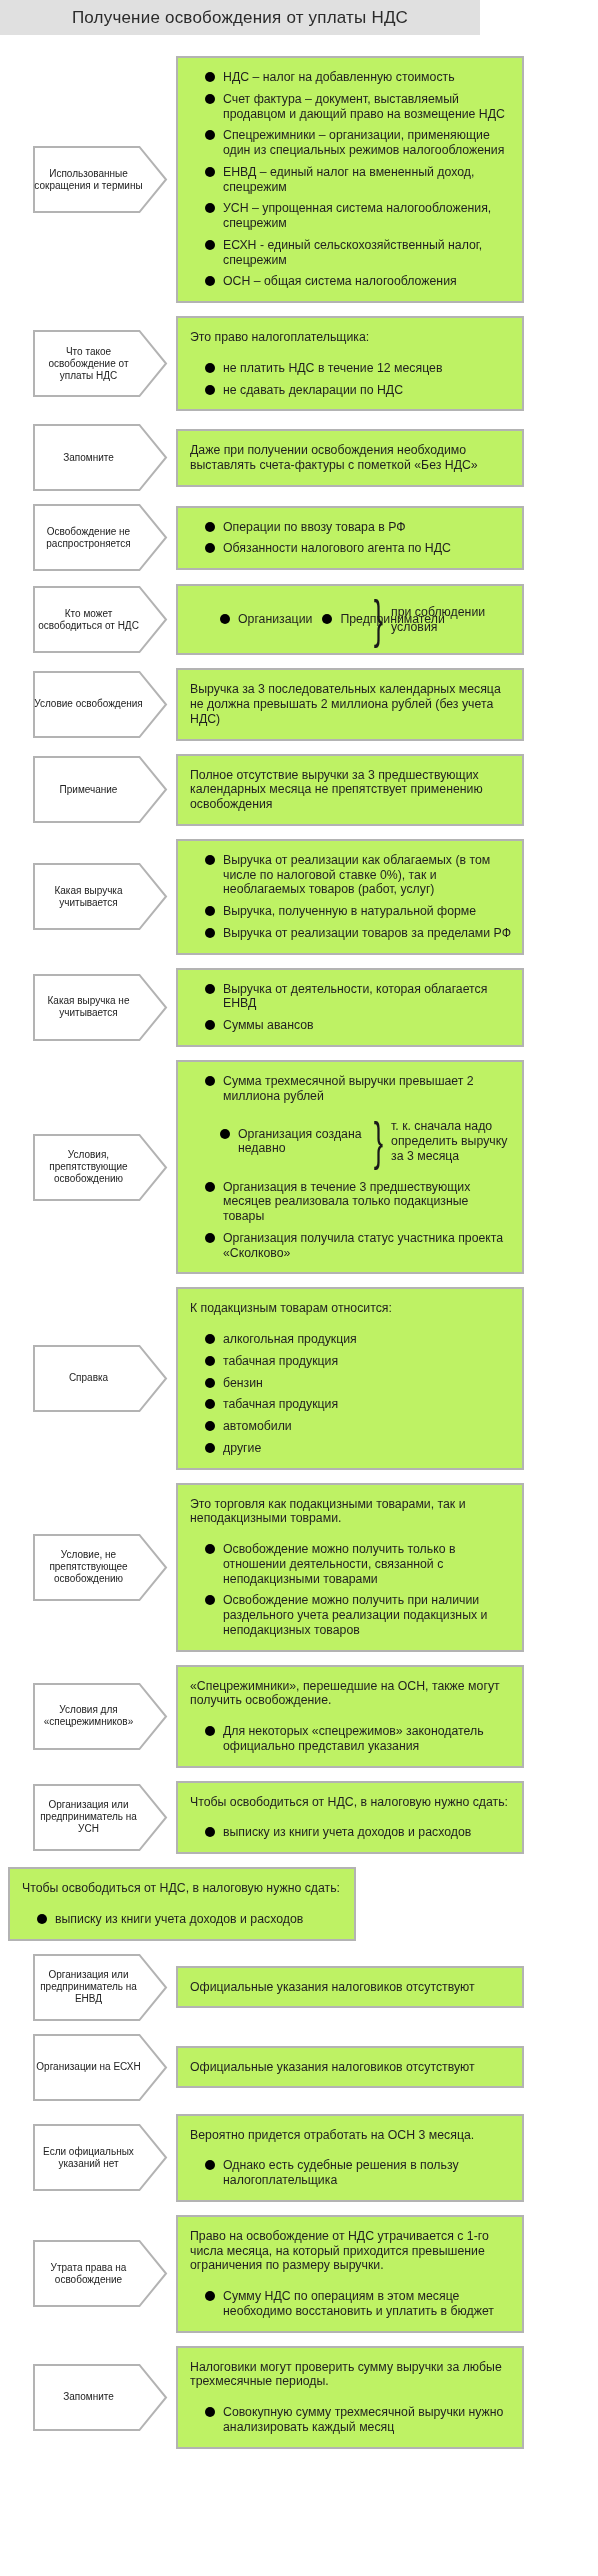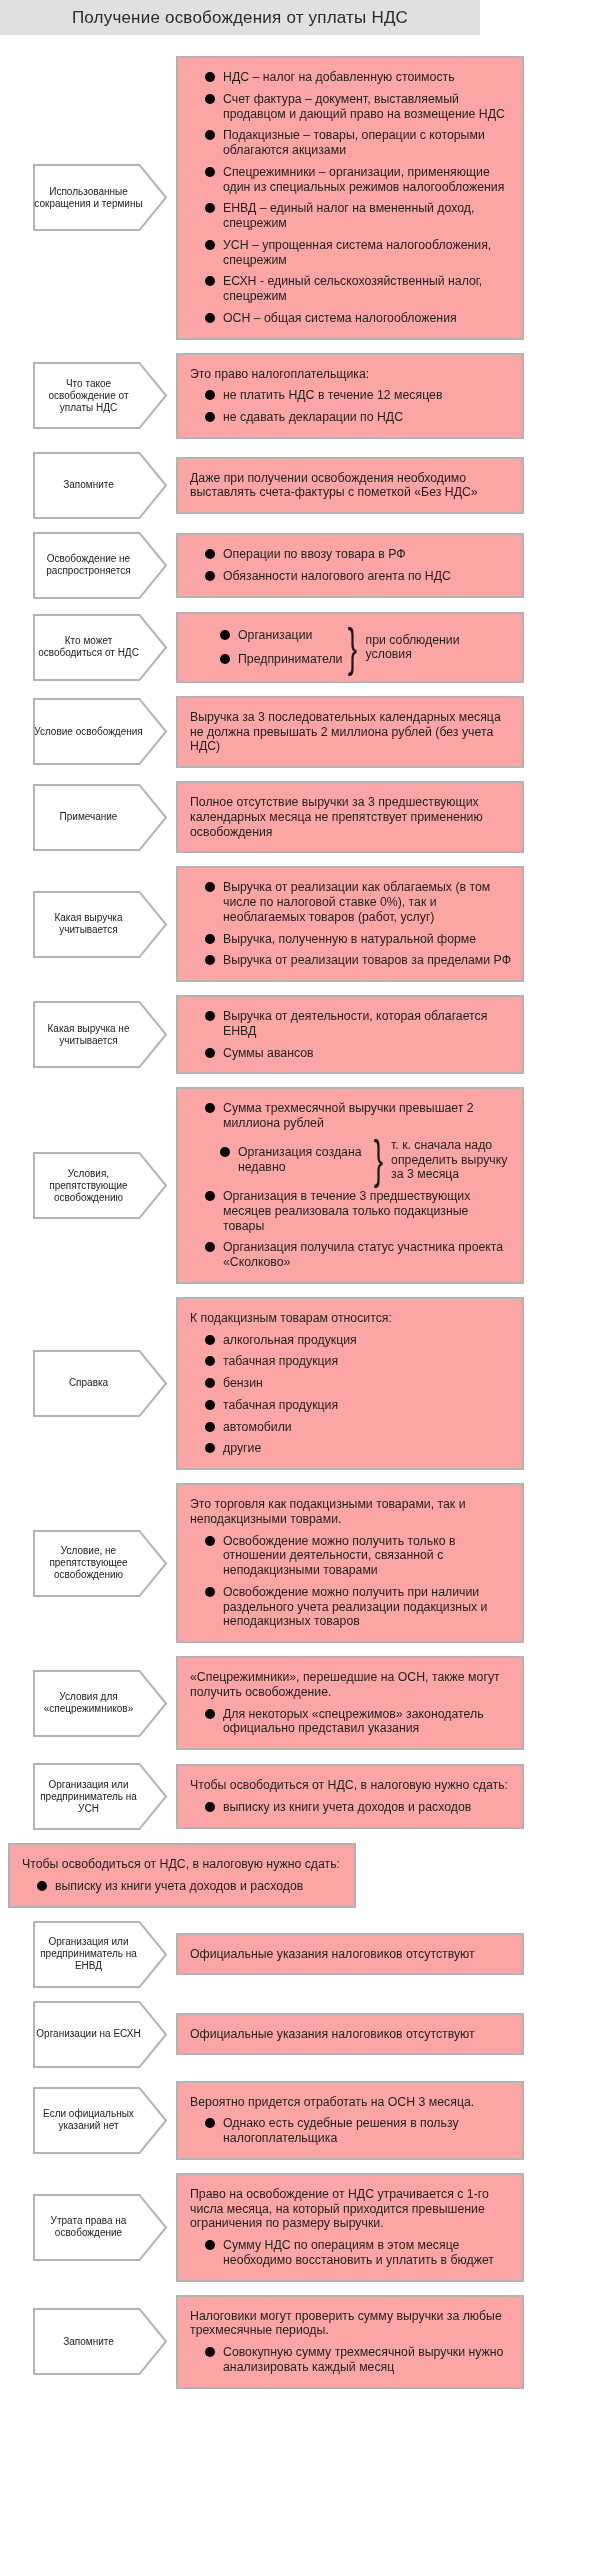--- a/index.html
+++ b/index.html
@@ -24,35 +24,35 @@
     width:135px; height:67px; margin-left:33px;
     display:flex; align-items:center; justify-content:flex-start;
   }
   .arrow svg { position:absolute; left:0; top:0; width:100%; height:100%; }
   .arrow-label {
     position:relative; width:111px; text-align:center;
     font-size:10px; line-height:1.2; color:#222222;
   }
   .content-box {
     box-sizing:border-box; width:348px; margin-left:8px;
-    background:#fca5a5; border:2px solid #b3b3b3;
+    background:#bef264; border:2px solid #b3b3b3;
     padding:12px 10px 12px 12px;
     font-size:12.3px; line-height:1.2; color:#1f1f1f;
   }
-  .content-box > * + * { margin-top:7px; }
+  .content-box > * + * { margin-top:16px; }
   .intro { margin:0; }
   .bullets { display:flex; flex-direction:column; gap:7px; margin-left:15px; }
   .bullet-item { display:flex; align-items:flex-start; }
   .bullet-dot {
     flex:none; width:10px; height:10px; border-radius:50%;
     background:#000000; margin:2px 8px 0 0;
   }
   .bullet-text { flex:1 1 auto; }
   .brace-group { display:flex; align-items:center; margin-left:15px; }
-  .brace-items { display:flex; flex-direction:column; gap:10px; flex:none; max-width:148px; }
+  .brace-items { display:flex; flex-direction:row; gap:10px; flex:none; max-width:148px; }
   .brace-items .bullet-item { align-items:flex-start; }
   .brace {
     flex:none; font-size:51px; line-height:43px; font-weight:400;
     transform:scaleX(0.55); transform-origin:center; color:#1a1a1a;
     margin:0 2px 0 2px; user-select:none;
   }
   .brace-side { flex:none; width:130px; margin-left:2px; }
 </style>
 </head>
 <body>
@@ -74,24 +74,20 @@
           <div class="bullet-item">
             <span class="bullet-dot"></span>
             <span class="bullet-text">НДС – налог на добавленную стоимость</span>
           </div>
           <div class="bullet-item">
             <span class="bullet-dot"></span>
             <span class="bullet-text">Счет фактура – документ, выставляемый продавцом и дающий право на возмещение НДС</span>
           </div>
           <div class="bullet-item">
             <span class="bullet-dot"></span>
-            <span class="bullet-text">Подакцизные – товары, операции с которыми облагаются акцизами</span>
-          </div>
-          <div class="bullet-item">
-            <span class="bullet-dot"></span>
             <span class="bullet-text">Спецрежимники – организации, применяющие один из специальных режимов налогообложения</span>
           </div>
           <div class="bullet-item">
             <span class="bullet-dot"></span>
             <span class="bullet-text">ЕНВД – единый налог на вмененный доход, спецрежим</span>
           </div>
           <div class="bullet-item">
             <span class="bullet-dot"></span>
             <span class="bullet-text">УСН – упрощенная система налогообложения, спецрежим</span>
           </div>

